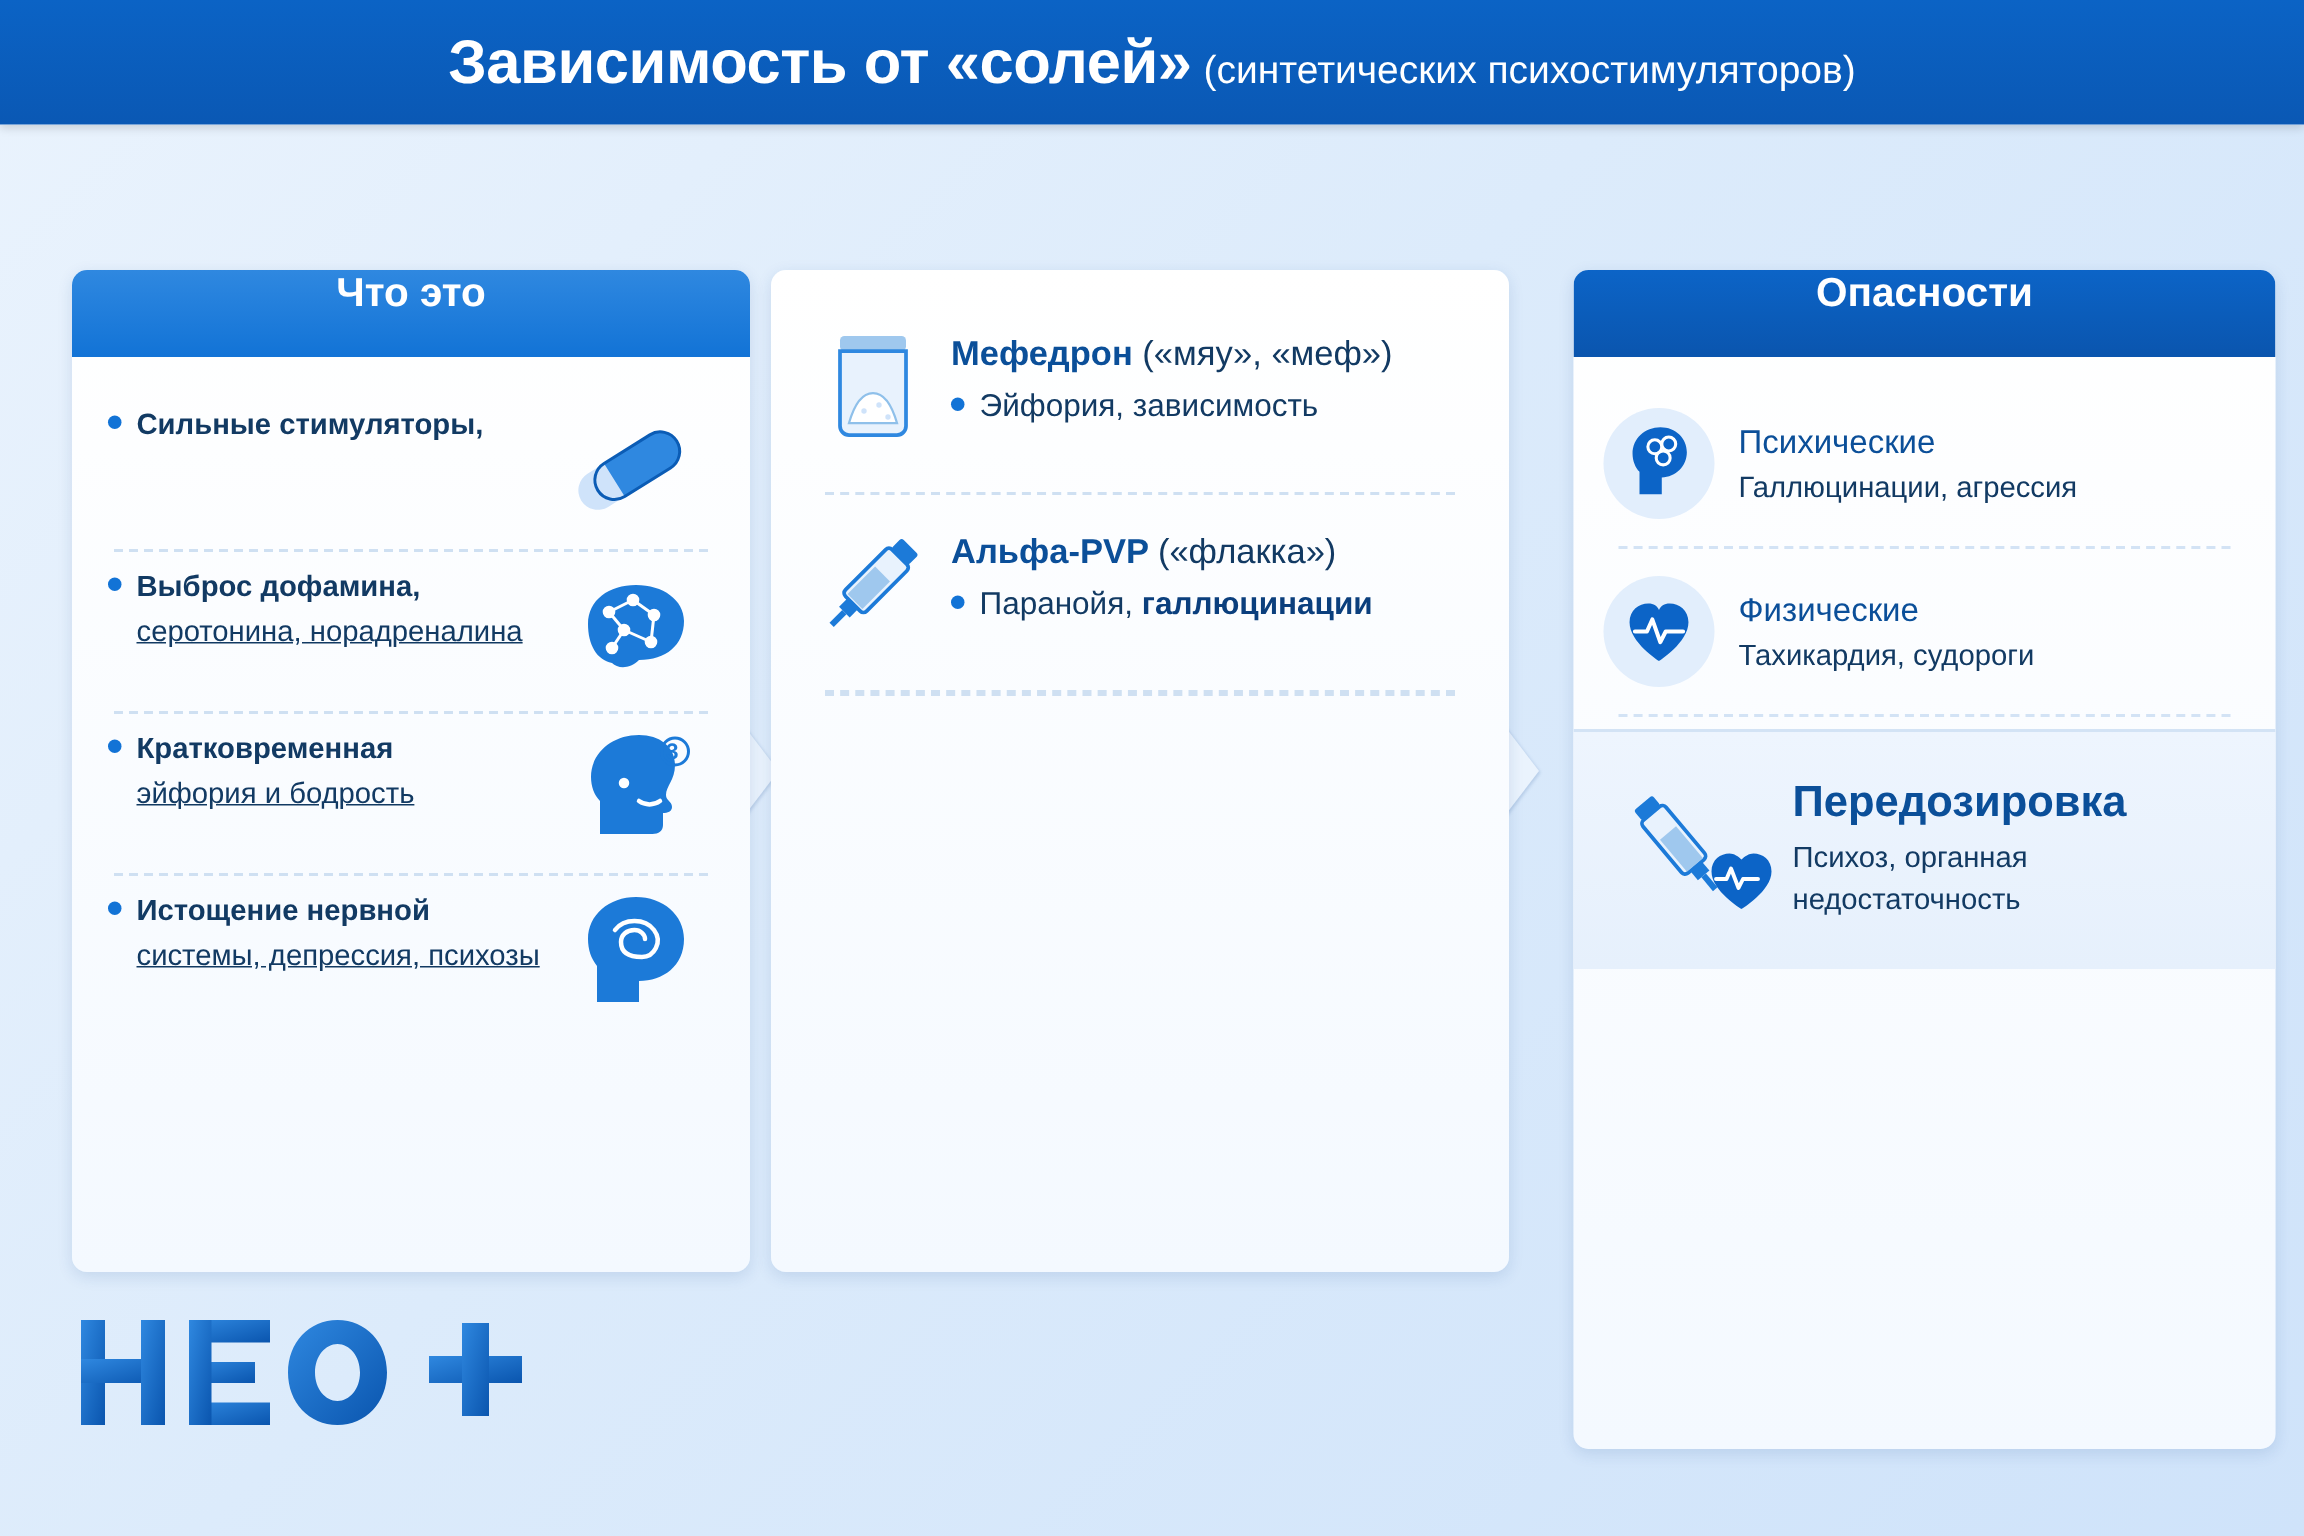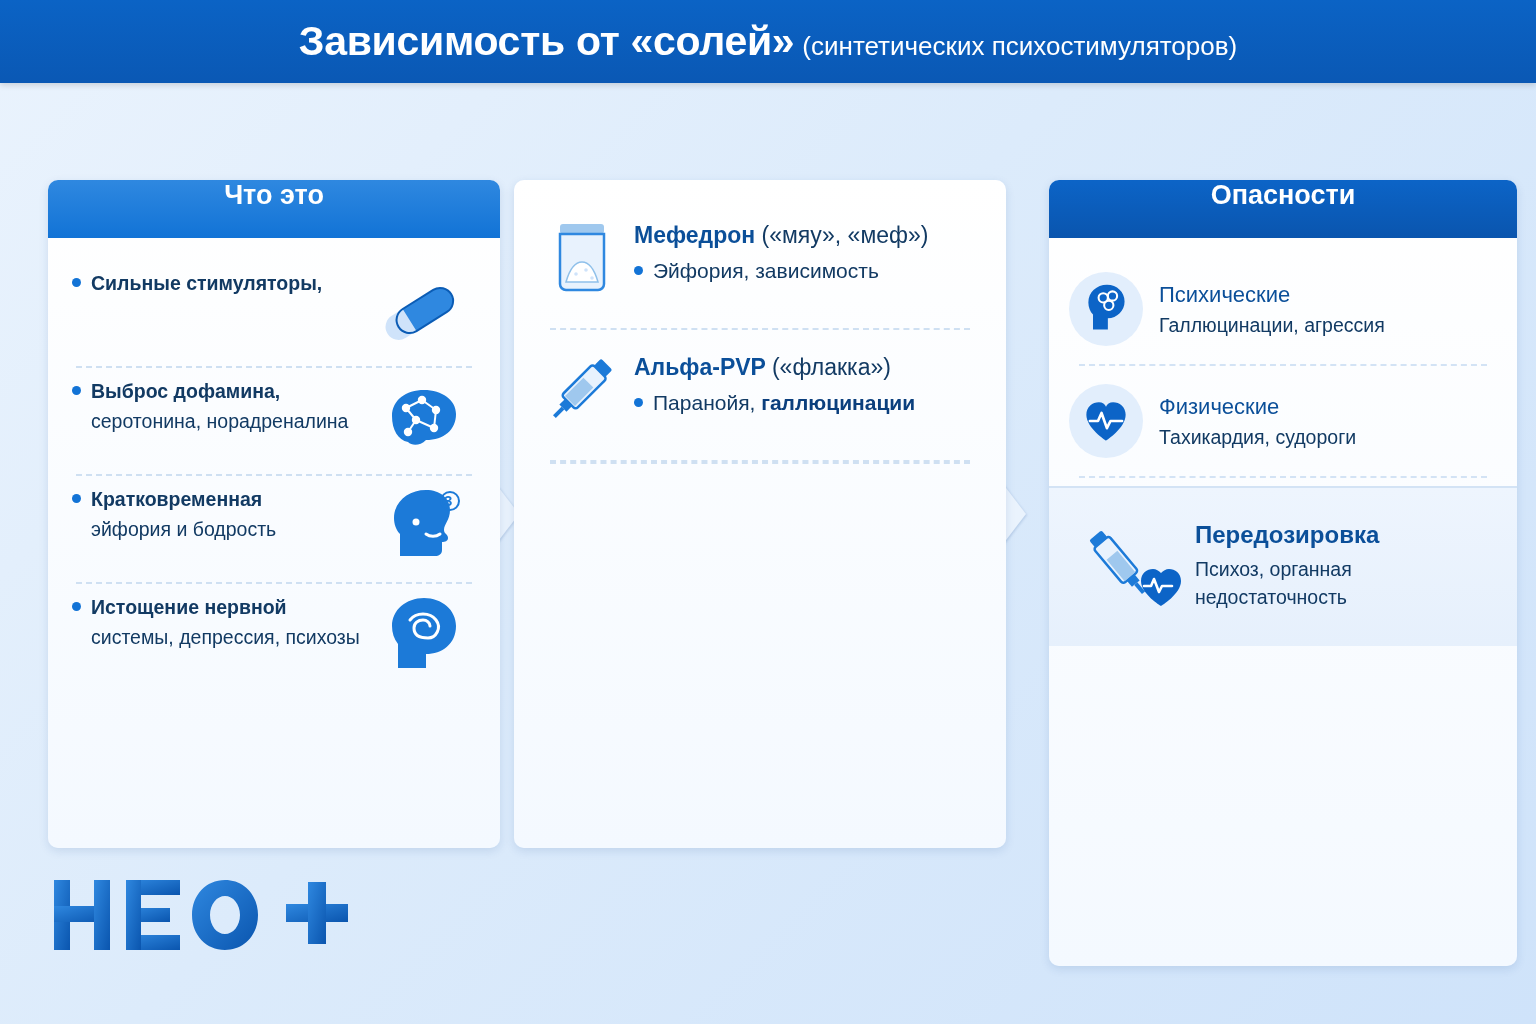--- a/index.html
+++ b/index.html
@@ -93,20 +93,21 @@
   }
   .c1-sep {
     border-bottom: 2px dashed #cfe0f2;
     margin: 0 4px;
   }
   .c1-line1, .c1-line2 {
     color: #123a63;
     font-size: 19.5px;
     line-height: 30px;
     max-width: 300px;
+    text-decoration: underline;
   }
   .c1-line1 { font-weight: bold; }
   .c1-line2 { font-weight: normal; }
   .bullet {
     display: inline-block;
     width: 9px; height: 9px;
     border-radius: 50%;
     background: #1273d6;
     margin-right: 10px;
     vertical-align: 3px;
@@ -178,21 +179,21 @@
   .c3-overdose {
     margin-top: 8px;
     background: linear-gradient(180deg,#eef5fe 0%, #e6f0fc 100%);
     border-top: 2px solid #d3e3f5;
     display: flex;
     align-items: center;
     padding: 18px 20px 20px 20px;
     min-height: 120px;
   }
   .c3-overdose .od-icons { width: 120px; min-width: 120px; height: 96px; margin-right: 6px; }
-  .od-title { color: #0b4f99; font-size: 24px; font-weight: bold; margin-bottom: 6px; }
+  .od-title { color: #0b4f99; font-size: 29px; font-weight: bold; margin-bottom: 6px; }
   .od-sub { color: #123a63; font-size: 19.5px; line-height: 28px; }
 
   
   .logo {
     position: absolute;
     left: 50px;
     top: 872px;
     width: 320px;
     height: 90px;
   }

